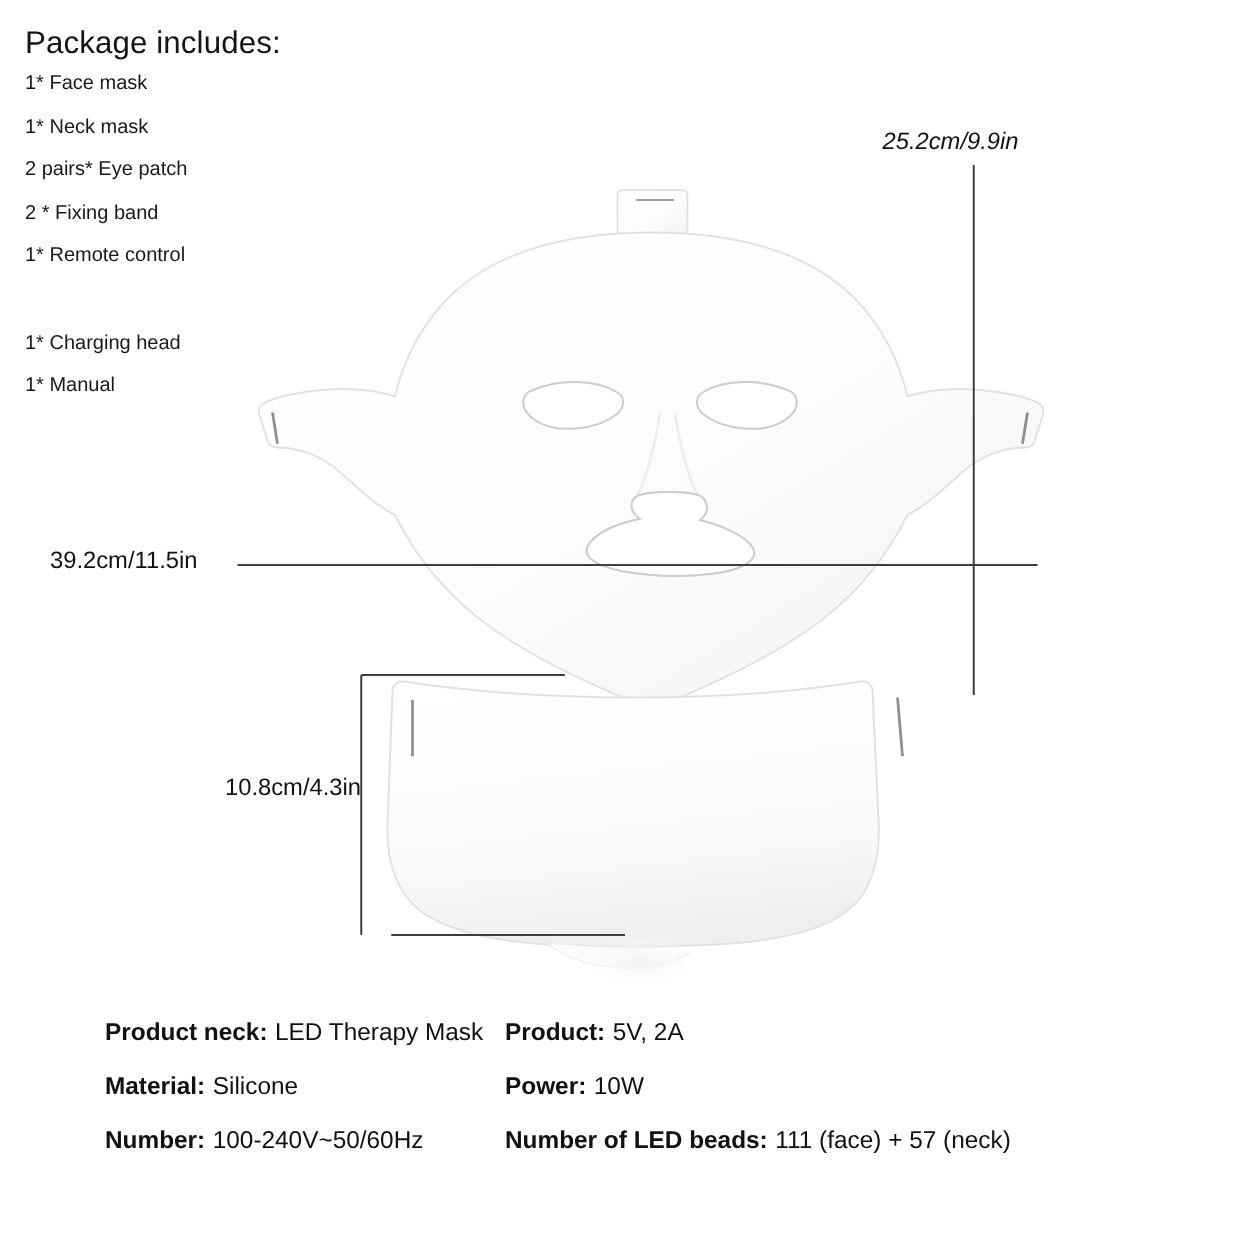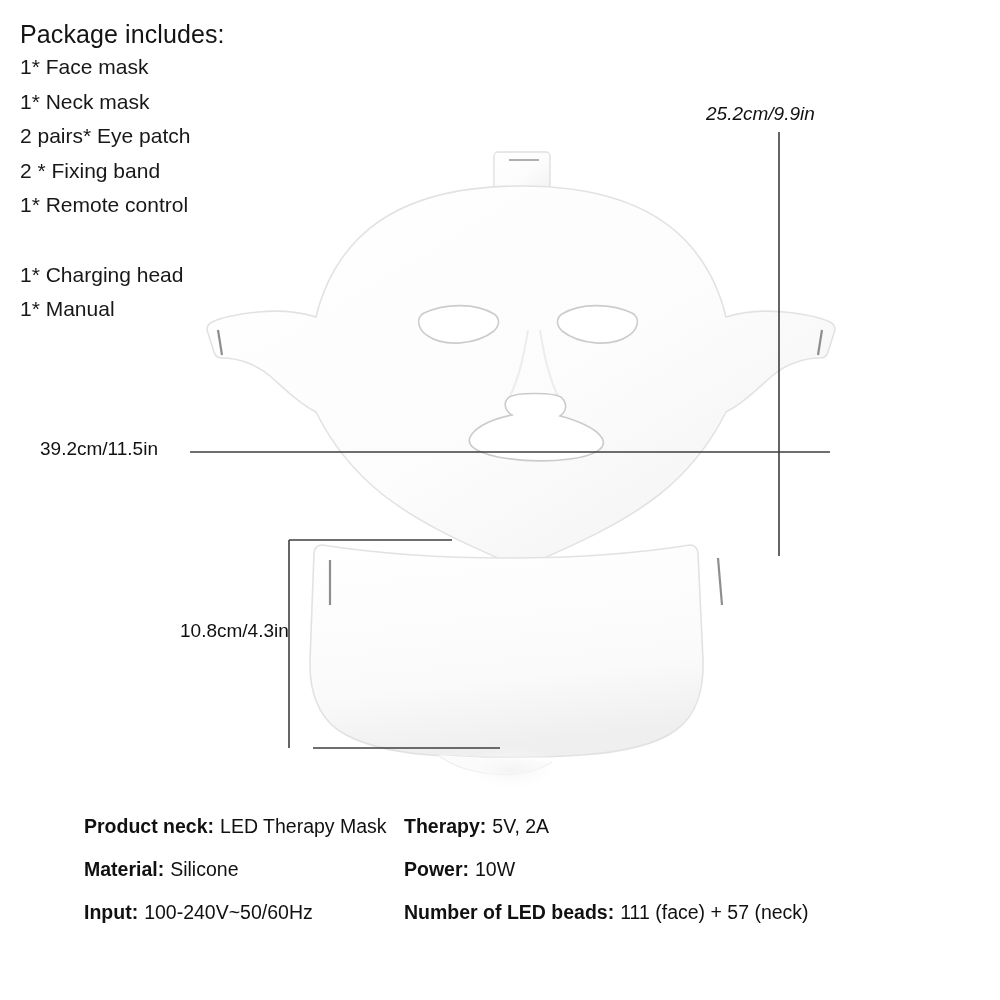--- a/index.html
+++ b/index.html
@@ -24,21 +24,21 @@
     width: 320px;
   }
   #package-title {
     font-size: 25px;
     line-height: 32px;
     color: #141414;
     margin-bottom: 0;
     letter-spacing: 0.1px;
   }
   .pkg-item {
-    font-size: 21px;
+    font-size: 16px;
     line-height: 34.5px;
     color: #181818;
     white-space: nowrap;
   }
   .pkg-item.gap {
     margin-top: 35px;
   }
 
   
   #illustration {
@@ -220,39 +220,39 @@
 <div class="dim-label" id="dim-neck-label">10.8cm/4.3in</div>
 
 <div id="specs">
 
   <div class="spec-row">
     <div class="spec-cell left">
       <span class="spec-key">Product neck:</span>
       <span class="spec-val">LED Therapy Mask</span>
     </div>
     <div class="spec-cell right">
-      <span class="spec-key">Therapy:</span>
+      <span class="spec-key">Product:</span>
       <span class="spec-val">5V, 2A</span>
     </div>
   </div>
 
   <div class="spec-row">
     <div class="spec-cell left">
       <span class="spec-key">Material:</span>
       <span class="spec-val">Silicone</span>
     </div>
     <div class="spec-cell right">
       <span class="spec-key">Power:</span>
       <span class="spec-val">10W</span>
     </div>
   </div>
 
   <div class="spec-row">
     <div class="spec-cell left">
-      <span class="spec-key">Input:</span>
+      <span class="spec-key">Number:</span>
       <span class="spec-val">100-240V~50/60Hz</span>
     </div>
     <div class="spec-cell right">
       <span class="spec-key">Number of LED beads:</span>
       <span class="spec-val">111 (face) + 57 (neck)</span>
     </div>
   </div>
 
 </div>
 

